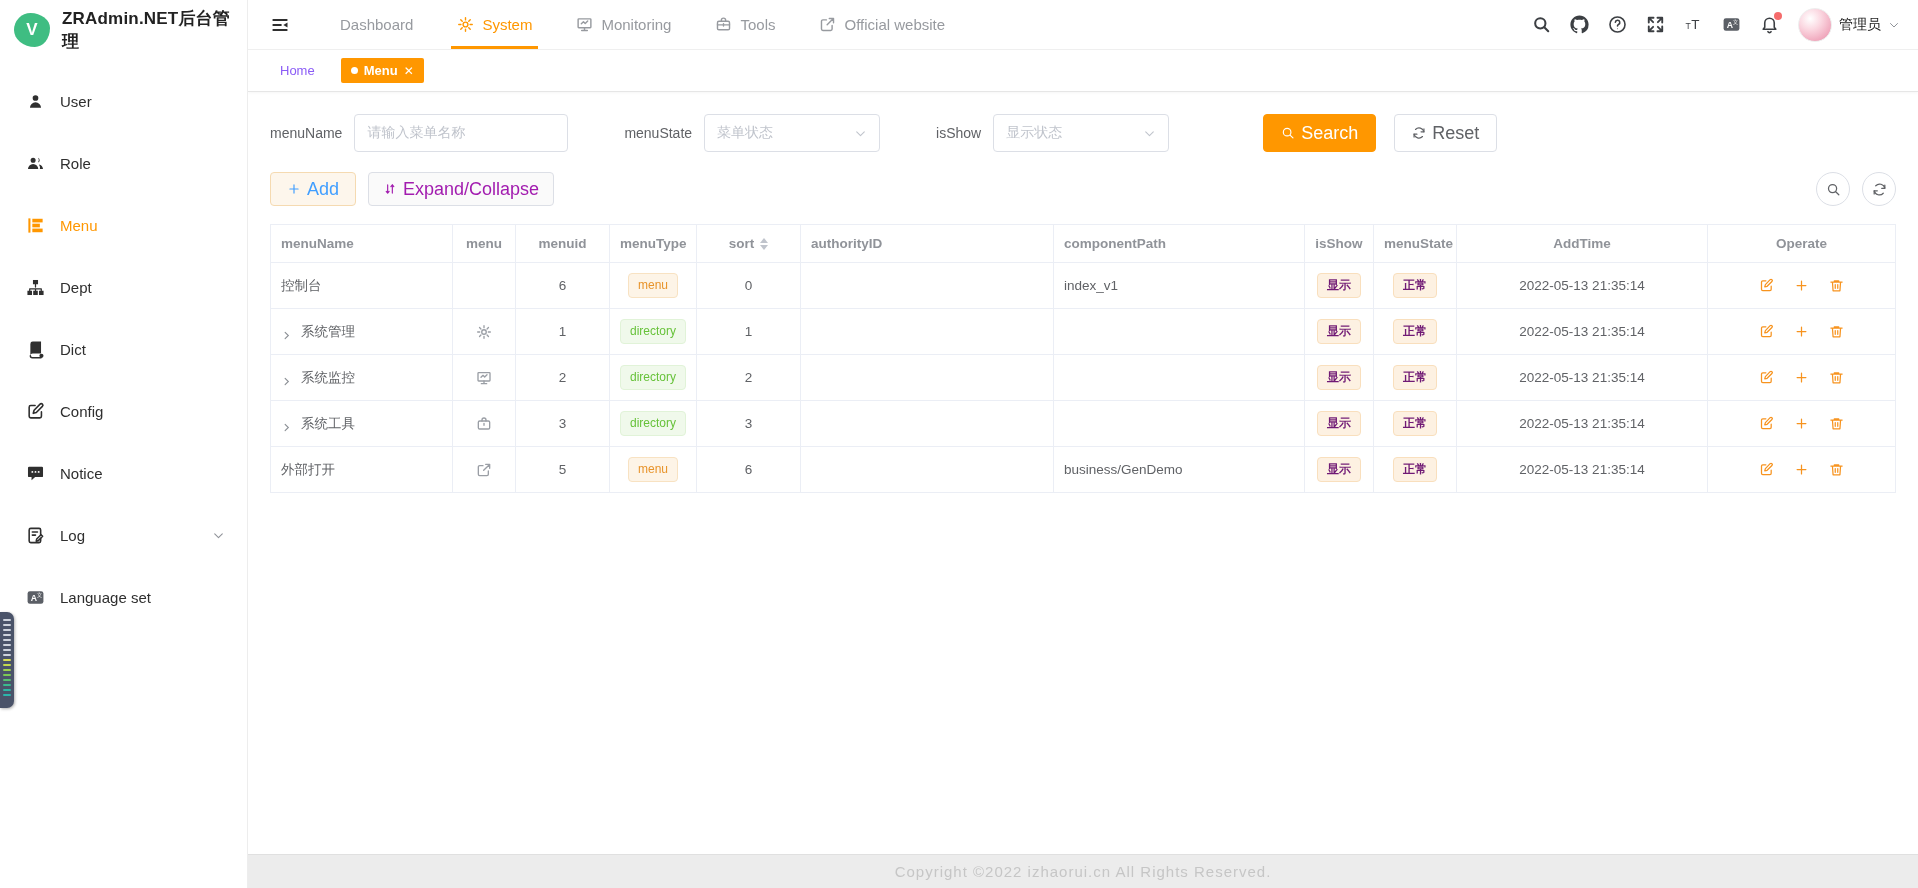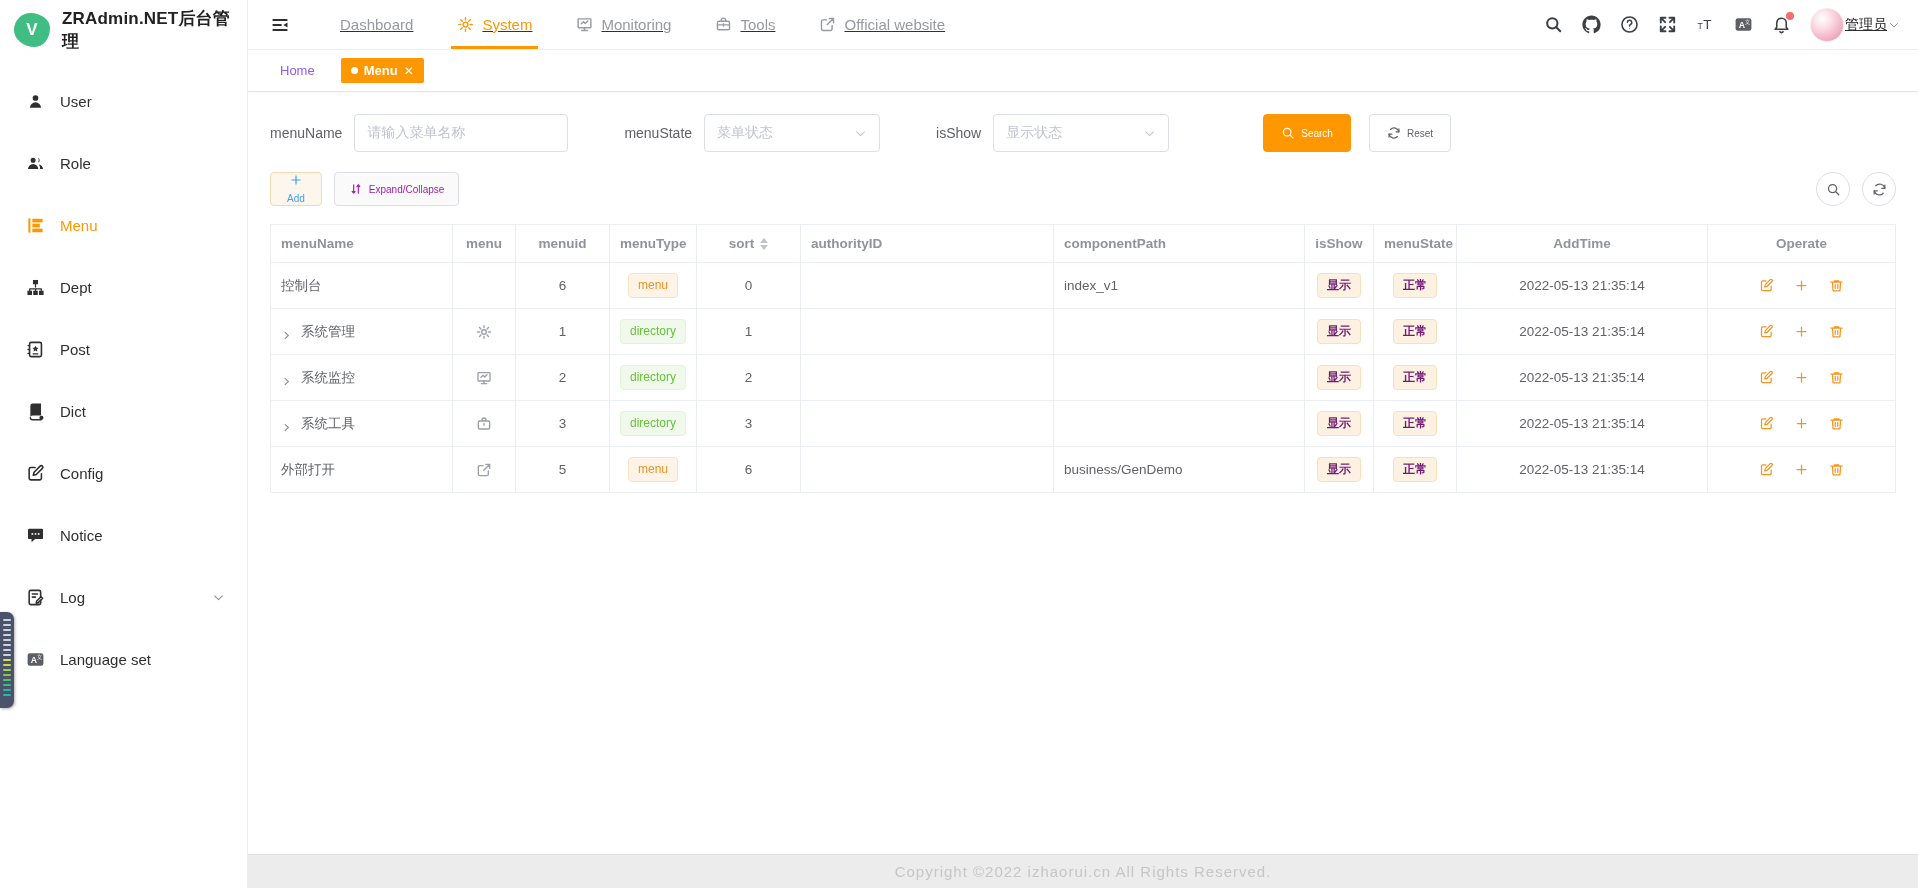--- a/index.html
+++ b/index.html
@@ -28,60 +28,60 @@
   .edge-widget i:nth-child(11){ background:#9ed14d; }
   .edge-widget i:nth-child(12){ background:#7cc855; }
   .edge-widget i:nth-child(13){ background:#57c06f; }
   .edge-widget i:nth-child(14){ background:#3bb98e; }
   .edge-widget i:nth-child(15){ background:#2fb6a2; }
   .edge-widget i:nth-child(16){ background:#2cb5ab; }
 
   
   .main { flex:1; display:flex; flex-direction:column; min-width:0; }
 
-  .navbar { display:flex; align-items:center; height:50px; padding:0 18px 0 22px; border-bottom:1px solid #f0f0f0;text-decoration:underline; }
+  .navbar { display:flex; align-items:center; height:50px; padding:0 18px 0 22px; border-bottom:1px solid #f0f0f0; }
   .hamburger { color:#2f2f2f; margin-right:28px; cursor:pointer; display:flex; }
   .topnav { display:flex; align-items:stretch; height:100%; }
   .topnav-item { position:relative; display:flex; align-items:center; gap:8px; padding:0 22px; font-size:15px; color:#979a9f; cursor:pointer; }
   .topnav-item svg { width:17px; height:17px; }
   .topnav-item.active { color:#ff9700; }
   .topnav-item.active::after { content:""; position:absolute; left:16px; right:16px; bottom:0; height:3px; background:#ff9700; }
   .nav-right { margin-left:auto; display:flex; align-items:center; gap:19px; color:#3c3f43; }
   .nav-icon { display:flex; align-items:center; cursor:pointer; position:relative; }
   .nav-icon svg { width:19px; height:19px; }
   .badge-dot { position:absolute; top:-3px; right:-3px; width:8px; height:8px; border-radius:50%; background:#f56c6c; }
-  .avatar-wrap { display:flex; align-items:center; gap:1px; cursor:pointer; }
+  .avatar-wrap { display:flex; align-items:center; gap:7px; cursor:pointer; }
   .avatar { width:34px; height:34px; border-radius:50%; background:radial-gradient(circle at 35% 30%, #ffffff 0%, #fbd9e2 35%, #f0a8bd 75%, #d98aa6 100%); border:1px solid #eee; }
   .avatar-name { font-size:14px; color:#222; }
 
   .tabbar { display:flex; align-items:center; gap:16px; height:42px; padding:0 22px; background:#fff; border-bottom:1px solid #e6e6e6; box-shadow:0 1px 3px rgba(0,0,0,.04); }
   .tab { font-size:13px; color:#8b5cf6; cursor:pointer; padding:5px 10px; }
   .tab.active { background:#ff9700; color:#fff; border-radius:2px; display:flex; align-items:center; gap:6px; font-weight:bold; }
   .tab .dot { width:7px; height:7px; border-radius:50%; background:#fff; display:inline-block; }
   .tab .close { font-size:12px; font-weight:normal; cursor:pointer; }
 
   .content { flex:1; display:flex; flex-direction:column; padding:0 22px; min-height:0; }
 
   
   .filter-row { display:flex; align-items:center; margin-top:22px; }
   .f-label { font-size:14px; color:#606266; margin-right:12px; }
   .f-input, .f-select { height:38px; border:1px solid #dcdfe6; border-radius:4px; background:#fff; font-size:14px; color:#606266; padding:0 12px; outline:none; font-family:Liberation Serif, serif; }
   .f-input { width:214px; margin-right:56px; }
   .f-input::placeholder { color:#c0c4cc; }
   .f-select { width:176px; margin-right:56px; display:flex; align-items:center; justify-content:space-between; cursor:pointer; }
   .f-select .ph { color:#c0c4cc; }
   .f-select svg { width:13px; height:13px; color:#c0c4cc; }
-  .btn { display:inline-flex; align-items:center; gap:6px; height:38px; padding:0 17px; border-radius:4px; font-size:10px; border:1px solid #dcdfe6; background:#fff; color:#606266; cursor:pointer; font-family:inherit; }
+  .btn { display:inline-flex; align-items:center; gap:6px; height:38px; padding:0 17px; border-radius:4px; font-size:18px; border:1px solid #dcdfe6; background:#fff; color:#606266; cursor:pointer; font-family:inherit; }
   .btn svg { width:14px; height:14px; }
   .btn-search { background:#ff9700; border-color:#ff9700; color:#fff; margin-left:38px; margin-right:18px; }
   .btn-reset {}
 
   
   .toolbar { display:flex; align-items:center; margin-top:20px; }
-  .btn-add { height:34px; padding:0 16px; color:#409eff; background:#fdf6ec; border:1px solid #f5dab1;flex-direction:column; }
+  .btn-add { height:34px; padding:0 16px; color:#409eff; background:#fdf6ec; border:1px solid #f5dab1; }
   .btn-expand { height:34px; padding:0 14px; margin-left:12px; background:#fafafa; border:1px solid #dcdfe6; color:#a21caf; }
   .toolbar-right { margin-left:auto; display:flex; gap:12px; }
   .circle-btn { width:34px; height:34px; border-radius:50%; border:1px solid #dcdfe6; background:#fff; display:flex; align-items:center; justify-content:center; color:#606266; cursor:pointer; }
   .circle-btn svg { width:15px; height:15px; }
 
   
   .table-wrap { margin-top:18px; }
   table { width:100%; border-collapse:collapse; table-layout:fixed; }
   th, td { border:1px solid #ebeef5; font-size:13.5px; padding:0 10px; height:46px; color:#606266; overflow:hidden; white-space:nowrap; }
   th { height:38px; color:#909399; font-weight:bold; text-align:center; background:#fff; }
@@ -147,29 +147,20 @@
               <rect x="8.8" y="2.5" width="6.4" height="5.4"></rect>
               <rect x="1.8" y="16.1" width="5.8" height="5.4"></rect>
               <rect x="9.1" y="16.1" width="5.8" height="5.4"></rect>
               <rect x="16.4" y="16.1" width="5.8" height="5.4"></rect>
             </g>
             <g class="icon-stroke" style="stroke-width:1.6">
               <path d="M12 8v3.5M4.7 16v-2.3h14.6V16M12 13.7V16"></path>
             </g>
           </svg>
         <span>Dept</span>
-      </div>
-      <div class="side-item">
-        <svg viewBox="0 0 24 24">
-            <rect x="4.5" y="3" width="15" height="18" rx="2" class="icon-stroke"></rect>
-            <path d="M4.5 7h-2M4.5 12h-2M4.5 17h-2" class="icon-stroke" style="stroke-width:1.6"></path>
-            <path d="M12 7.2l1.2 2.4 2.6.4-1.9 1.8.5 2.6L12 13.2l-2.4 1.2.5-2.6-1.9-1.8 2.6-.4z" class="icon-fill"></path>
-            <path d="M9 17.5h6" class="icon-stroke" style="stroke-width:1.6"></path>
-          </svg>
-        <span>Post</span>
       </div>
       <div class="side-item">
         <svg viewBox="0 0 24 24">
             <path d="M5.5 5a3 3 0 0 1 3-3H19v15H8.5a3 3 0 0 0-3 3z" class="icon-fill"></path>
             <path d="M5.5 20a2.5 2.5 0 0 0 2.5 2.5H19" class="icon-stroke" style="stroke-width:1.8"></path>
             <circle cx="19.5" cy="20" r="2.6" class="icon-fill"></circle>
           </svg>
         <span>Dict</span>
       </div>
       <div class="side-item">

